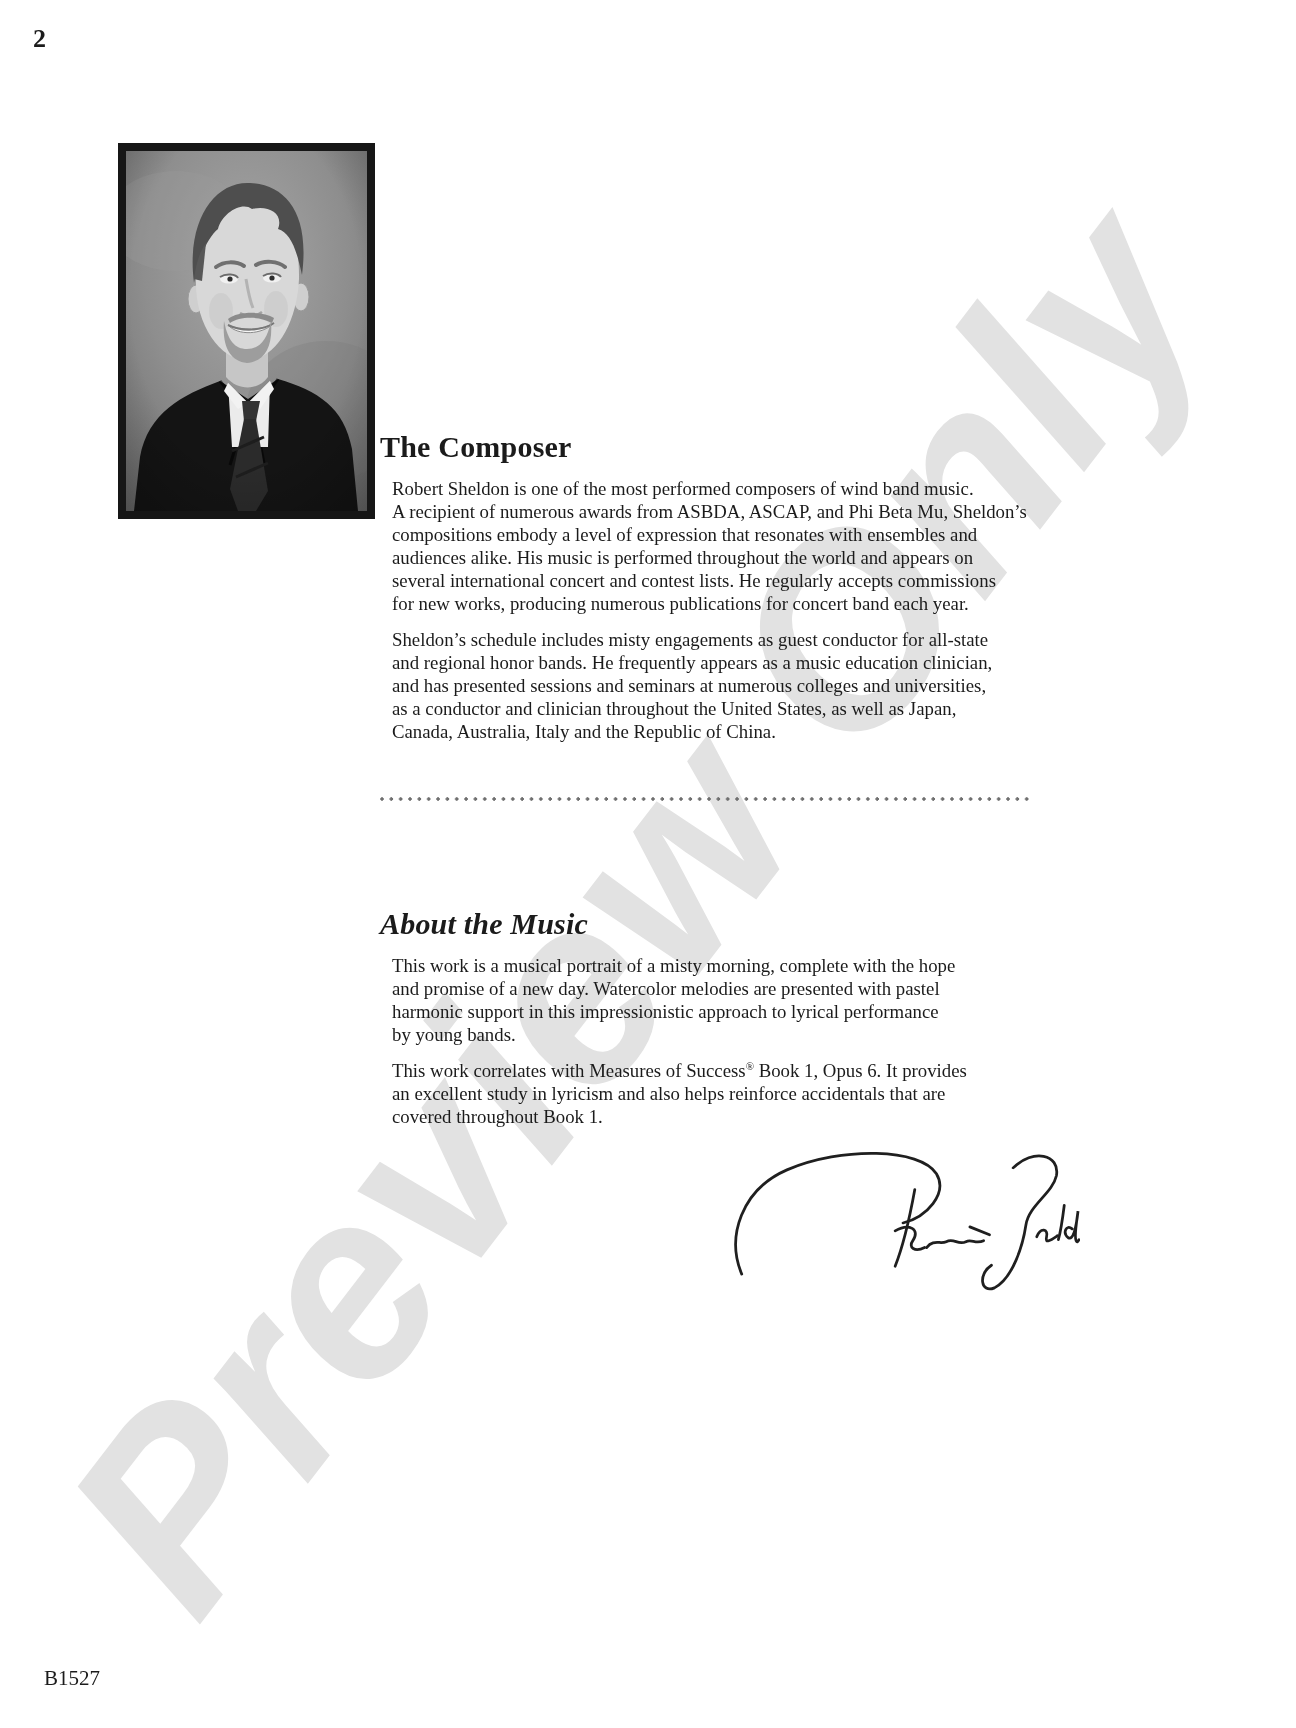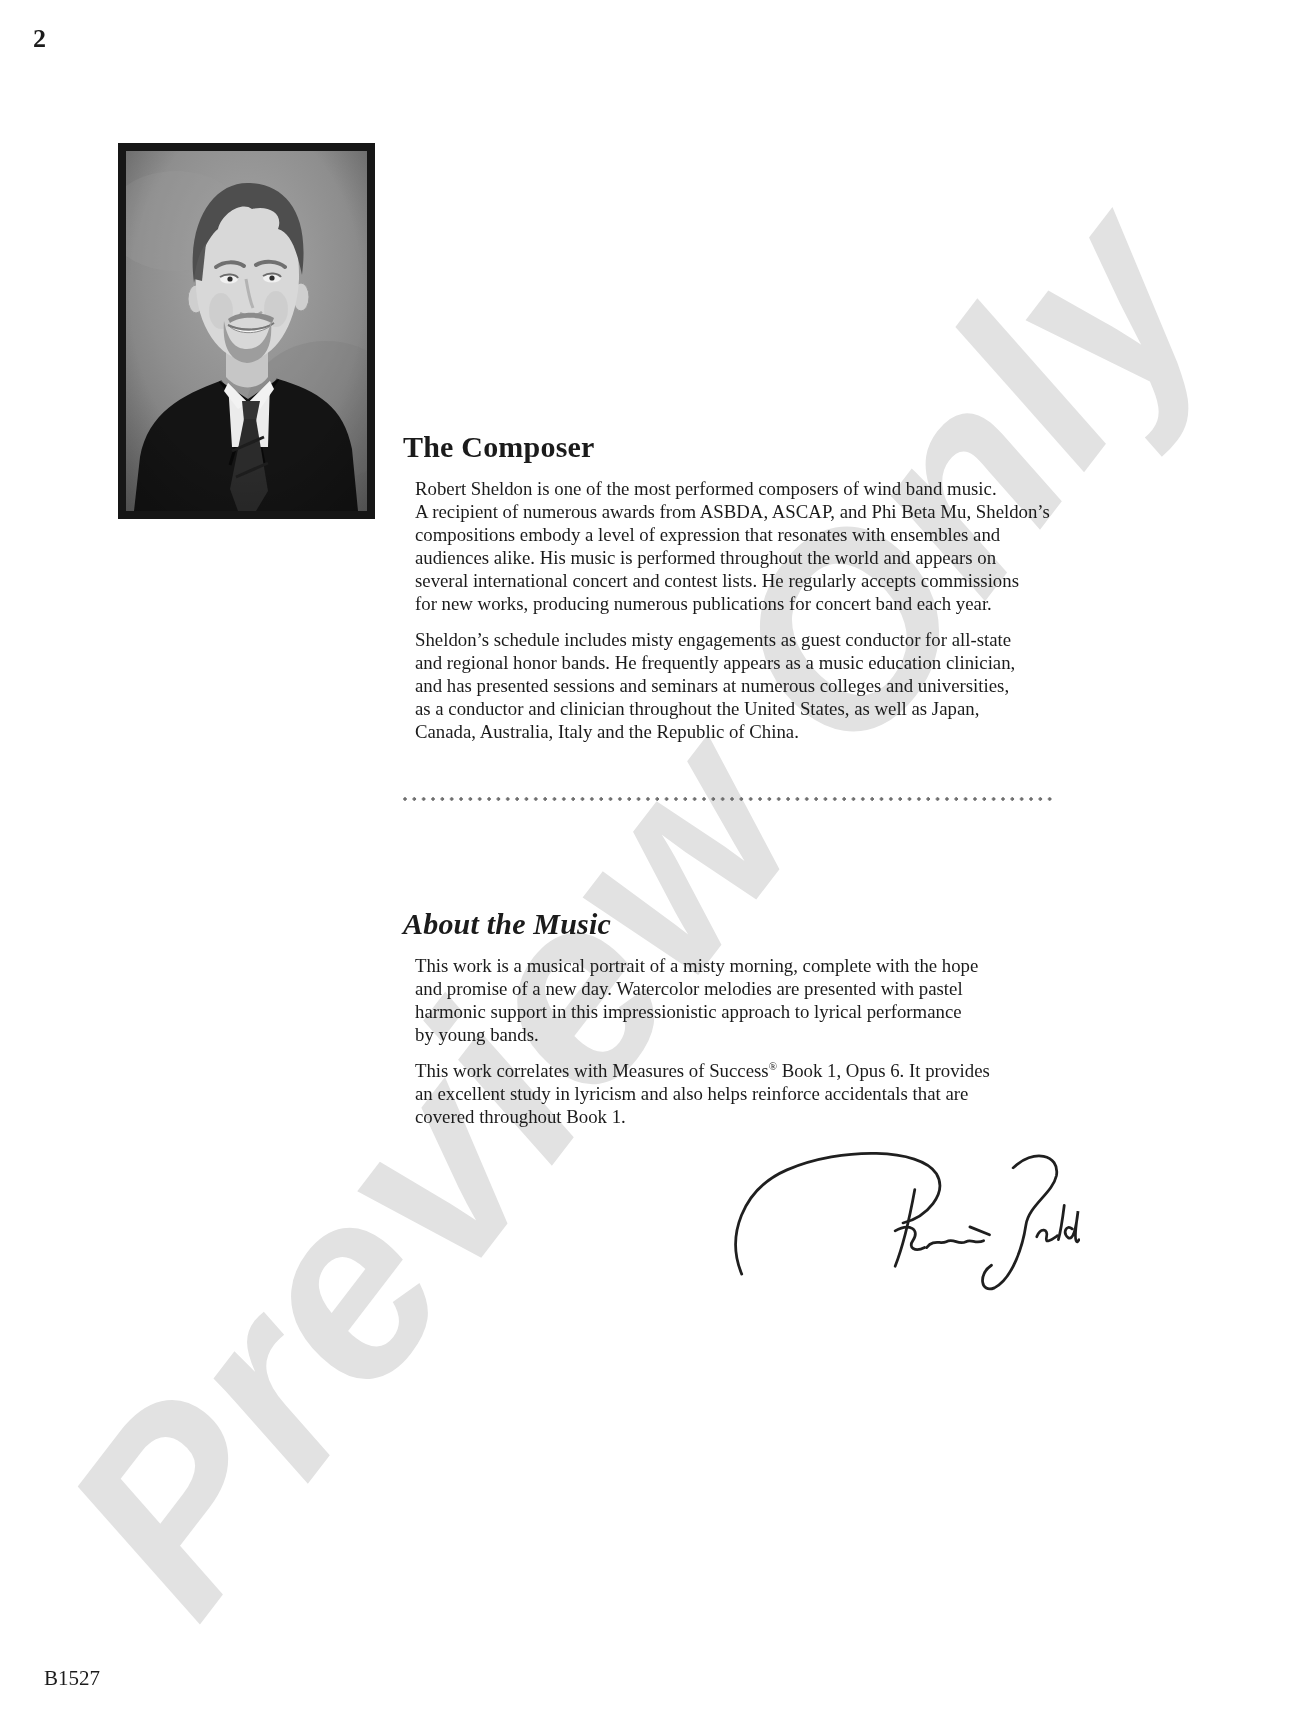--- a/index.html
+++ b/index.html
@@ -17,21 +17,21 @@
   }
   .pagenum{position:absolute;left:33px;top:24px;font-size:26px;font-weight:bold;z-index:3;}
   .catalog{position:absolute;left:44px;top:1666px;font-size:21px;z-index:3;}
   
   .photo-frame{
     position:absolute;left:118px;top:143px;width:241px;height:360px;
     background:#161616;padding:8px;z-index:2;
   }
   .photo-frame svg{display:block;}
   
-  .content{position:absolute;left:403px;top:430px;width:660px;z-index:2;}
+  .content{position:absolute;left:380px;top:430px;width:660px;z-index:2;}
   .heading{font-size:30px;font-weight:bold;margin:0 0 13px 0;letter-spacing:.2px;}
   .heading2{font-size:30px;font-weight:bold;margin:106px 0 13px 0;letter-spacing:.2px;font-style:italic;}
   .para{font-size:18.8px;line-height:23px;margin:0 0 13px 0;}
   .tline{white-space:nowrap;margin-left:12px;}
   .it{}
   sup.reg{font-size:11px;line-height:0;vertical-align:super;}
   .divider{
     margin-top:54px;height:4px;width:654px;
     background-image:radial-gradient(circle at 2px 2px,#6f6f6f 1.5px,rgba(0,0,0,0) 1.9px);
     background-size:9.35px 4px;background-repeat:repeat-x;

